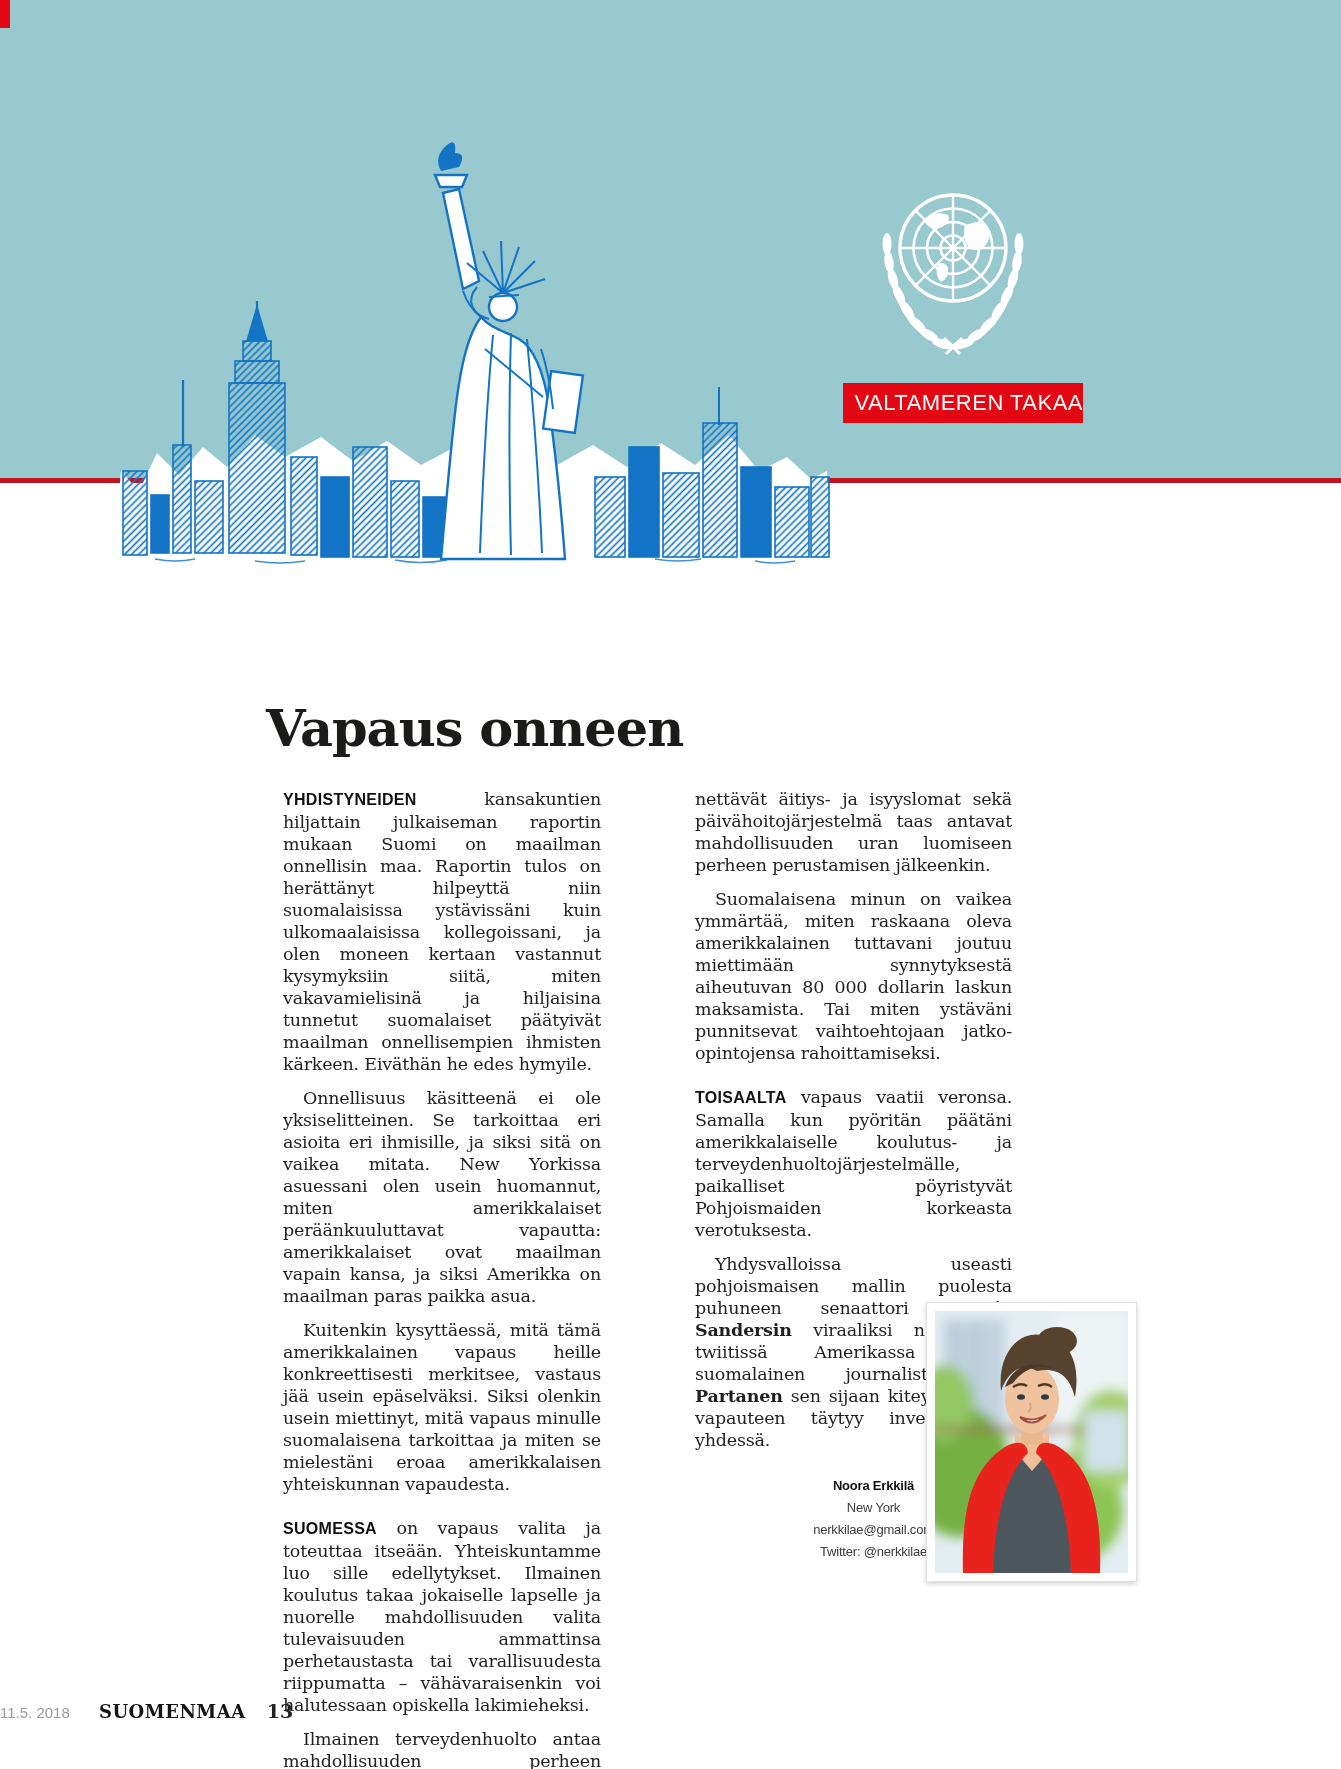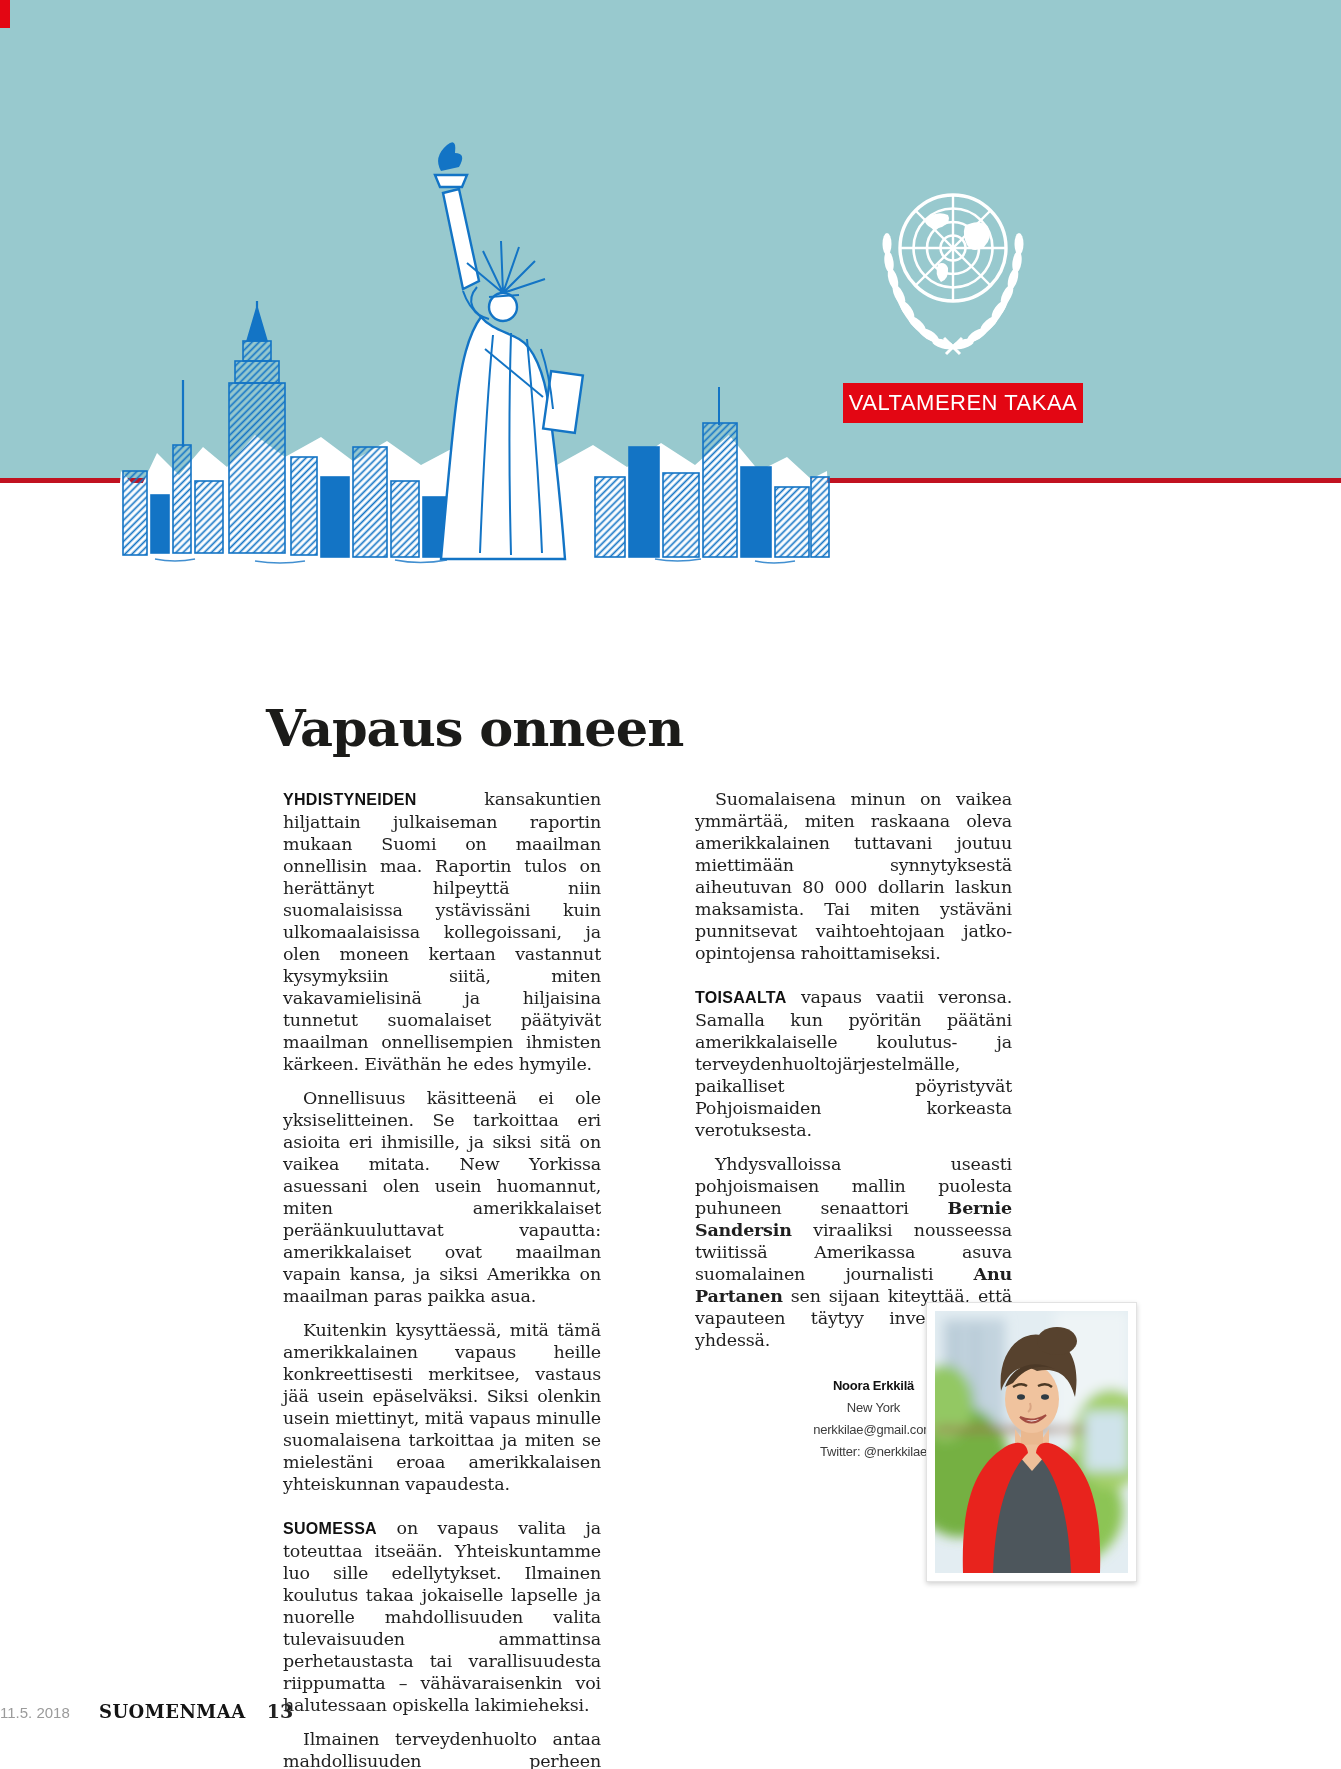--- a/index.html
+++ b/index.html
@@ -5,21 +5,21 @@
   html,body{margin:0;padding:0;background:#ffffff;}
   .page{position:relative;width:1341px;height:1769px;background:#ffffff;overflow:hidden;
         font-family:"DejaVu Serif",serif;}
   
   .hero{position:absolute;left:0;top:0;width:1341px;height:478px;background:#98c9ce;}
   .red-rule{position:absolute;left:0;top:478px;width:1341px;height:5px;background:#c11220;}
   .corner-mark{position:absolute;left:0;top:0;width:10px;height:28px;background:#e30613;}
   .skyline{position:absolute;left:95px;top:135px;width:750px;height:430px;}
   .emblem{position:absolute;left:868px;top:178px;width:170px;height:185px;}
   .badge{position:absolute;left:843px;top:383px;width:240px;height:40px;background:#e30613;
-         display:flex;align-items:center;justify-content:center;
+         display:flex;align-items:center;justify-content:flex-end;
          font-family:"Liberation Sans",sans-serif;font-size:22px;font-weight:500;
          color:#ffffff;letter-spacing:.5px;}
   
   .title{position:absolute;left:266px;top:664px;font-family:"DejaVu Serif",serif;
          font-weight:bold;font-size:51px;letter-spacing:-1px;color:#1b1b19;}
   .col{position:absolute;top:776px;width:342px;font-size:17.5px;line-height:22px;
        color:#1f1f1f;text-align:justify;hyphens:auto;letter-spacing:-.2px;}
   .col-1{left:271px;}
   .col-2{left:683px;width:341px;}
   .para{margin:12px;}
@@ -166,20 +166,21 @@
   <div class="col col-1">
       <p class="para"><span class="lead">YHDISTYNEIDEN</span> <span>kansakuntien hiljattain julkaiseman raportin mukaan Suomi on maailman onnellisin maa. Raportin tulos on herättänyt hilpeyttä niin suomalaisissa ystävissäni kuin ulkomaalaisissa kollegoissani, ja olen moneen kertaan vastannut kysymyksiin siitä, miten vakavamielisinä ja hiljaisina tunnetut suomalaiset päätyivät maailman onnellisempien ihmisten kärkeen. Eiväthän he edes hymyile.</span></p>
       <p class="para indent"><span>Onnellisuus käsitteenä ei ole yksiselitteinen. Se tarkoittaa eri asioita eri ihmisille, ja siksi sitä on vaikea mitata. New Yorkissa asuessani olen usein huomannut, miten amerikkalaiset peräänkuuluttavat vapautta: amerikkalaiset ovat maailman vapain kansa, ja siksi Amerikka on maailman paras paikka asua.</span></p>
       <p class="para indent"><span>Kuitenkin kysyttäessä, mitä tämä amerikkalainen vapaus heille konkreettisesti merkitsee, vastaus jää usein epäselväksi. Siksi olenkin usein miettinyt, mitä vapaus minulle suomalaisena tarkoittaa ja miten se mielestäni eroaa amerikkalaisen yhteiskunnan vapaudesta.</span></p>
       <p class="para space"><span class="lead">SUOMESSA</span> <span>on vapaus valita ja toteuttaa itseään. Yhteiskuntamme luo sille edellytykset. Ilmainen koulutus takaa jokaiselle lapselle ja nuorelle mahdollisuuden valita tulevaisuuden ammattinsa perhetaustasta tai varallisuudesta riippumatta – vähävaraisenkin voi halutessaan opiskella lakimieheksi.</span></p>
       <p class="para indent"><span>Ilmainen terveydenhuolto antaa mahdollisuuden perheen perustamiseen tai parhaaseen mahdolliseen hoitoon vakavan sairauden osuessa kohdalle. Tasa-arvon nimissä myön-</span></p>
     </div>
 
   <div class="col col-2">
 
+  <p class="para"><span>nettävät äitiys- ja isyyslomat sekä päivähoitojärjestelmä taas antavat mahdollisuuden uran luomiseen perheen perustamisen jälkeenkin.</span></p>
       <p class="para indent"><span>Suomalaisena minun on vaikea ymmärtää, miten raskaana oleva amerikkalainen tuttavani joutuu miettimään synnytyksestä aiheutuvan 80 000 dollarin laskun maksamista. Tai miten ystäväni punnitsevat vaihtoehtojaan jatko-opintojensa rahoittamiseksi.</span></p>
       <p class="para space"><span class="lead">TOISAALTA</span> <span>vapaus vaatii veronsa. Samalla kun pyöritän päätäni amerikkalaiselle koulutus- ja terveydenhuoltojärjestelmälle, paikalliset pöyristyvät Pohjoismaiden korkeasta verotuksesta.</span></p>
       <p class="para indent"><span>Yhdysvalloissa useasti pohjoismaisen mallin puolesta puhuneen senaattori </span><span class="bold">Bernie Sandersin</span><span> viraaliksi nousseessa twiitissä Amerikassa asuva suomalainen journalisti </span><span class="bold">Anu Partanen</span><span> sen sijaan kiteyttää, että vapauteen täytyy investoida – yhdessä.</span></p>
       <div class="author">
         <div class="name">Noora Erkkilä</div>
         <div>New York</div>
         <div>nerkkilae@gmail.com</div>
         <div>Twitter: @nerkkilae</div>
       </div>
     </div>

